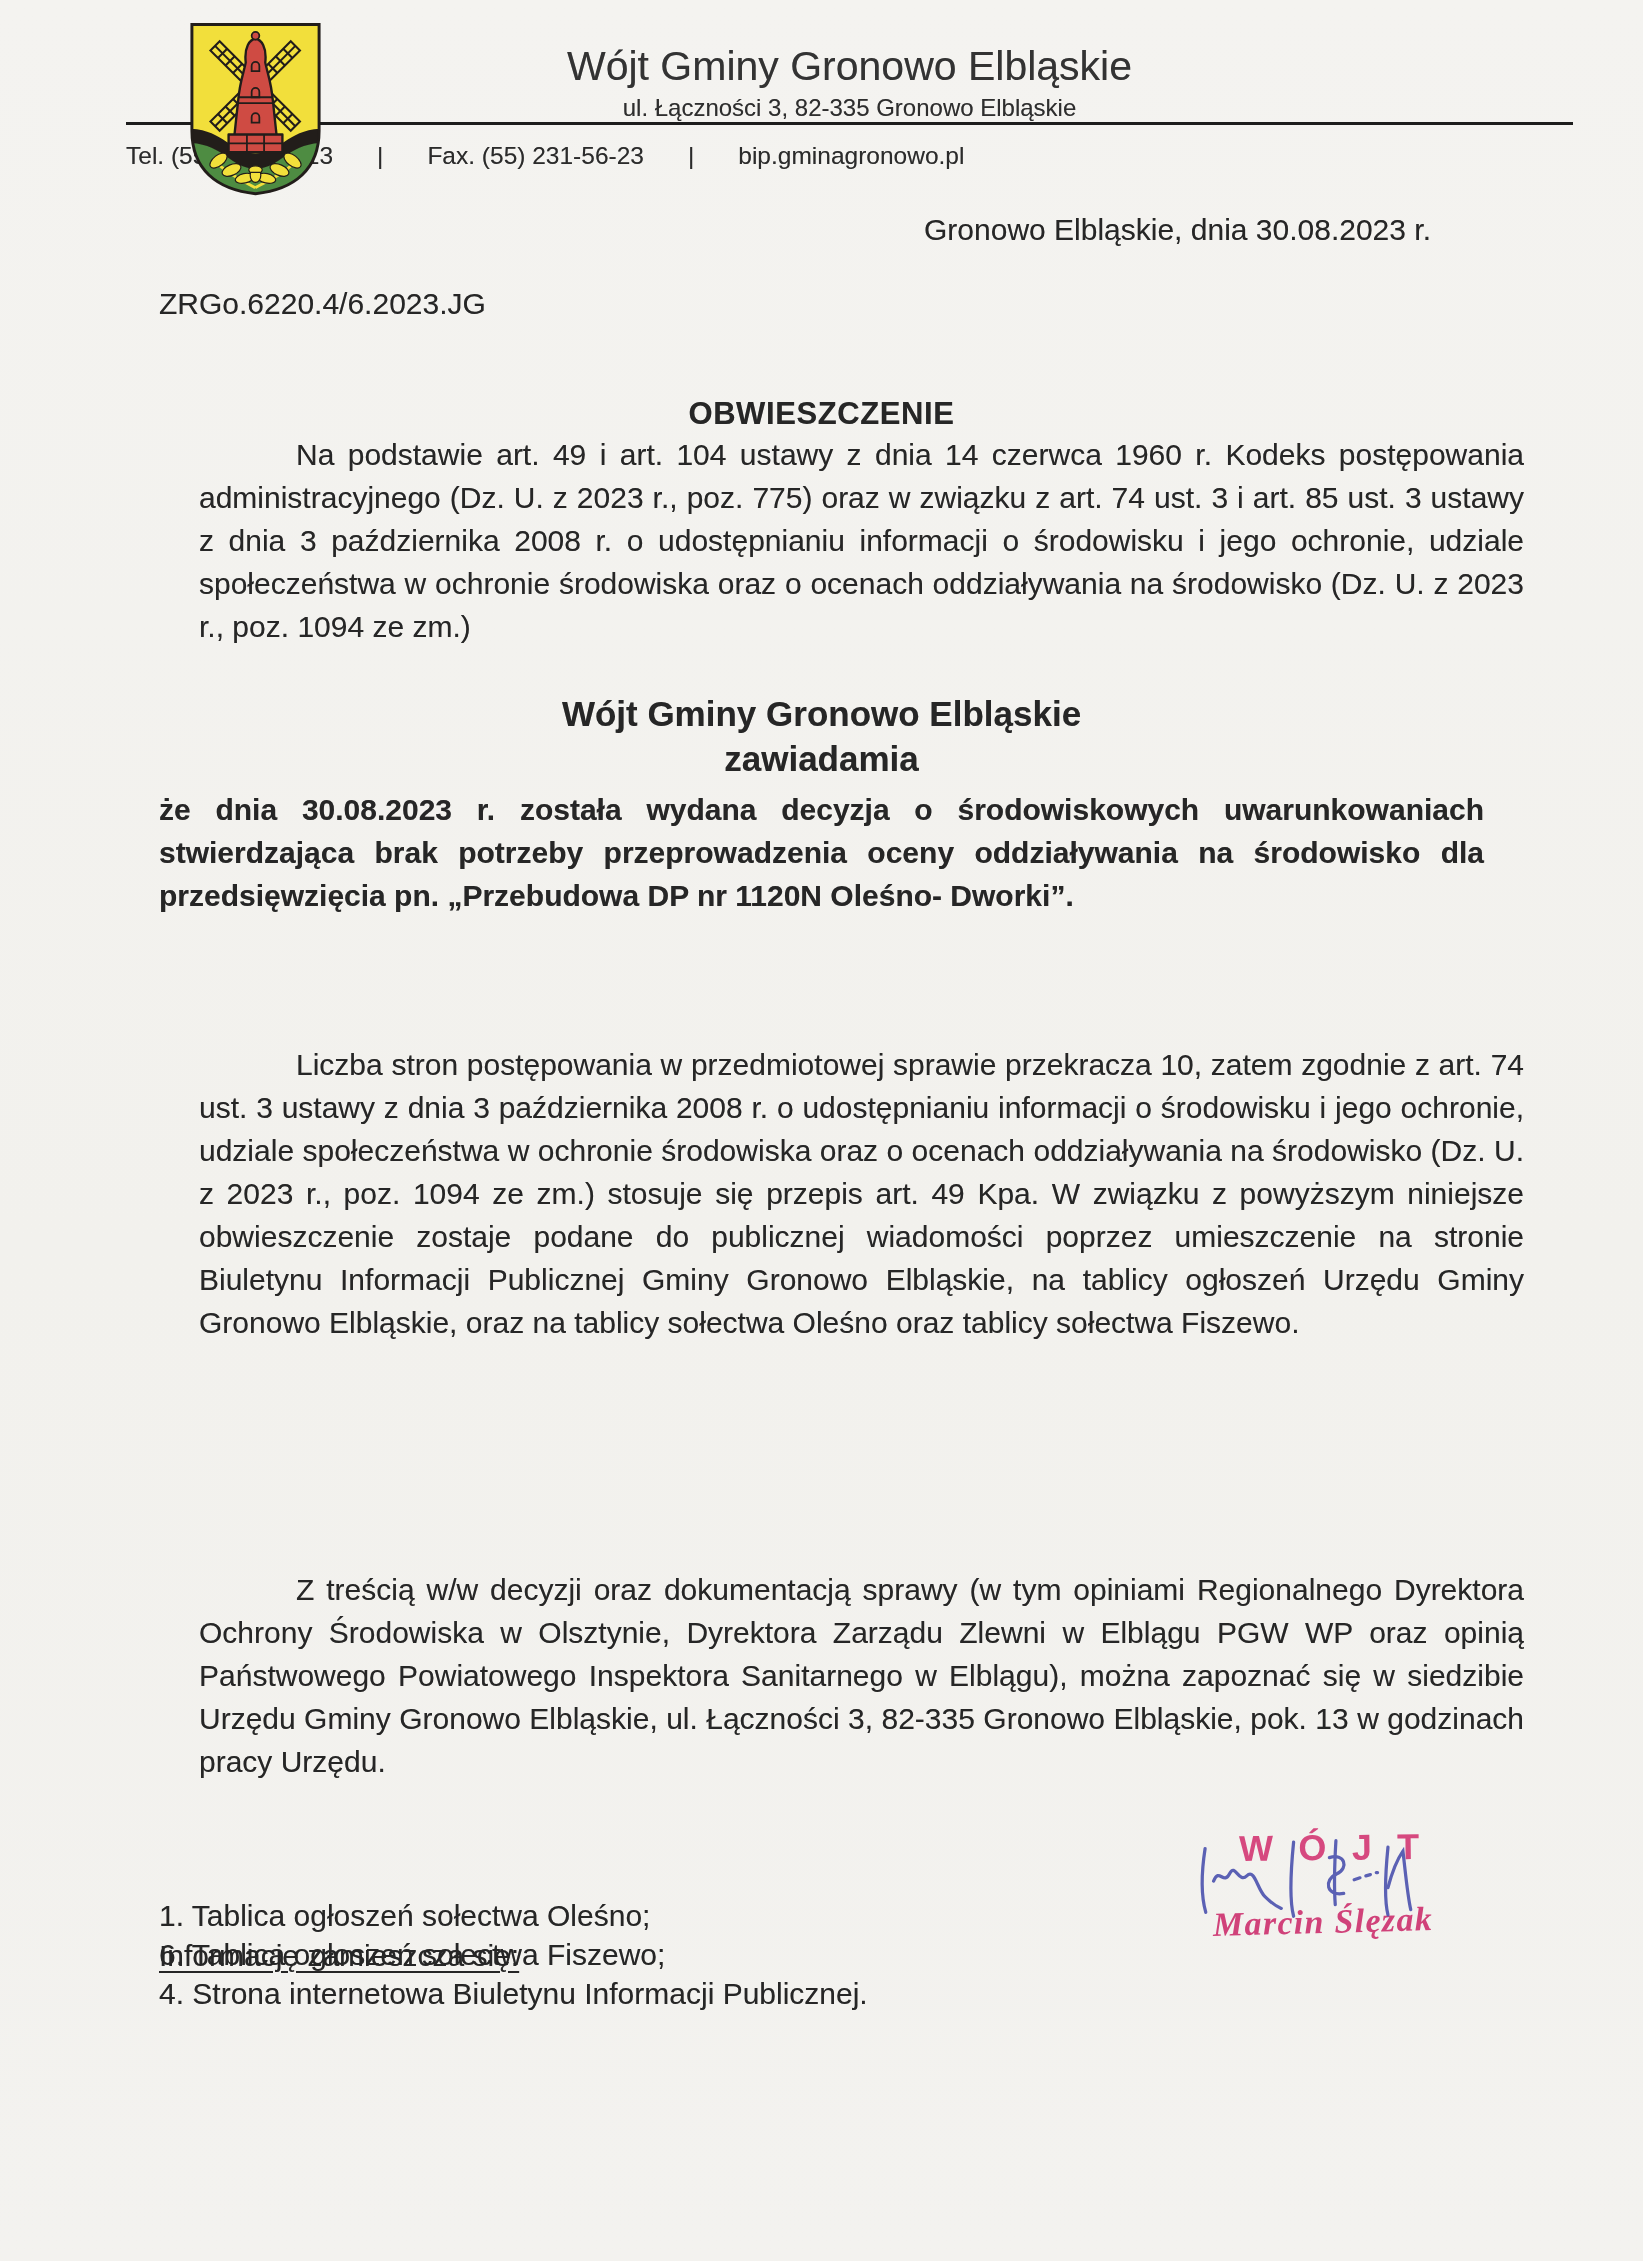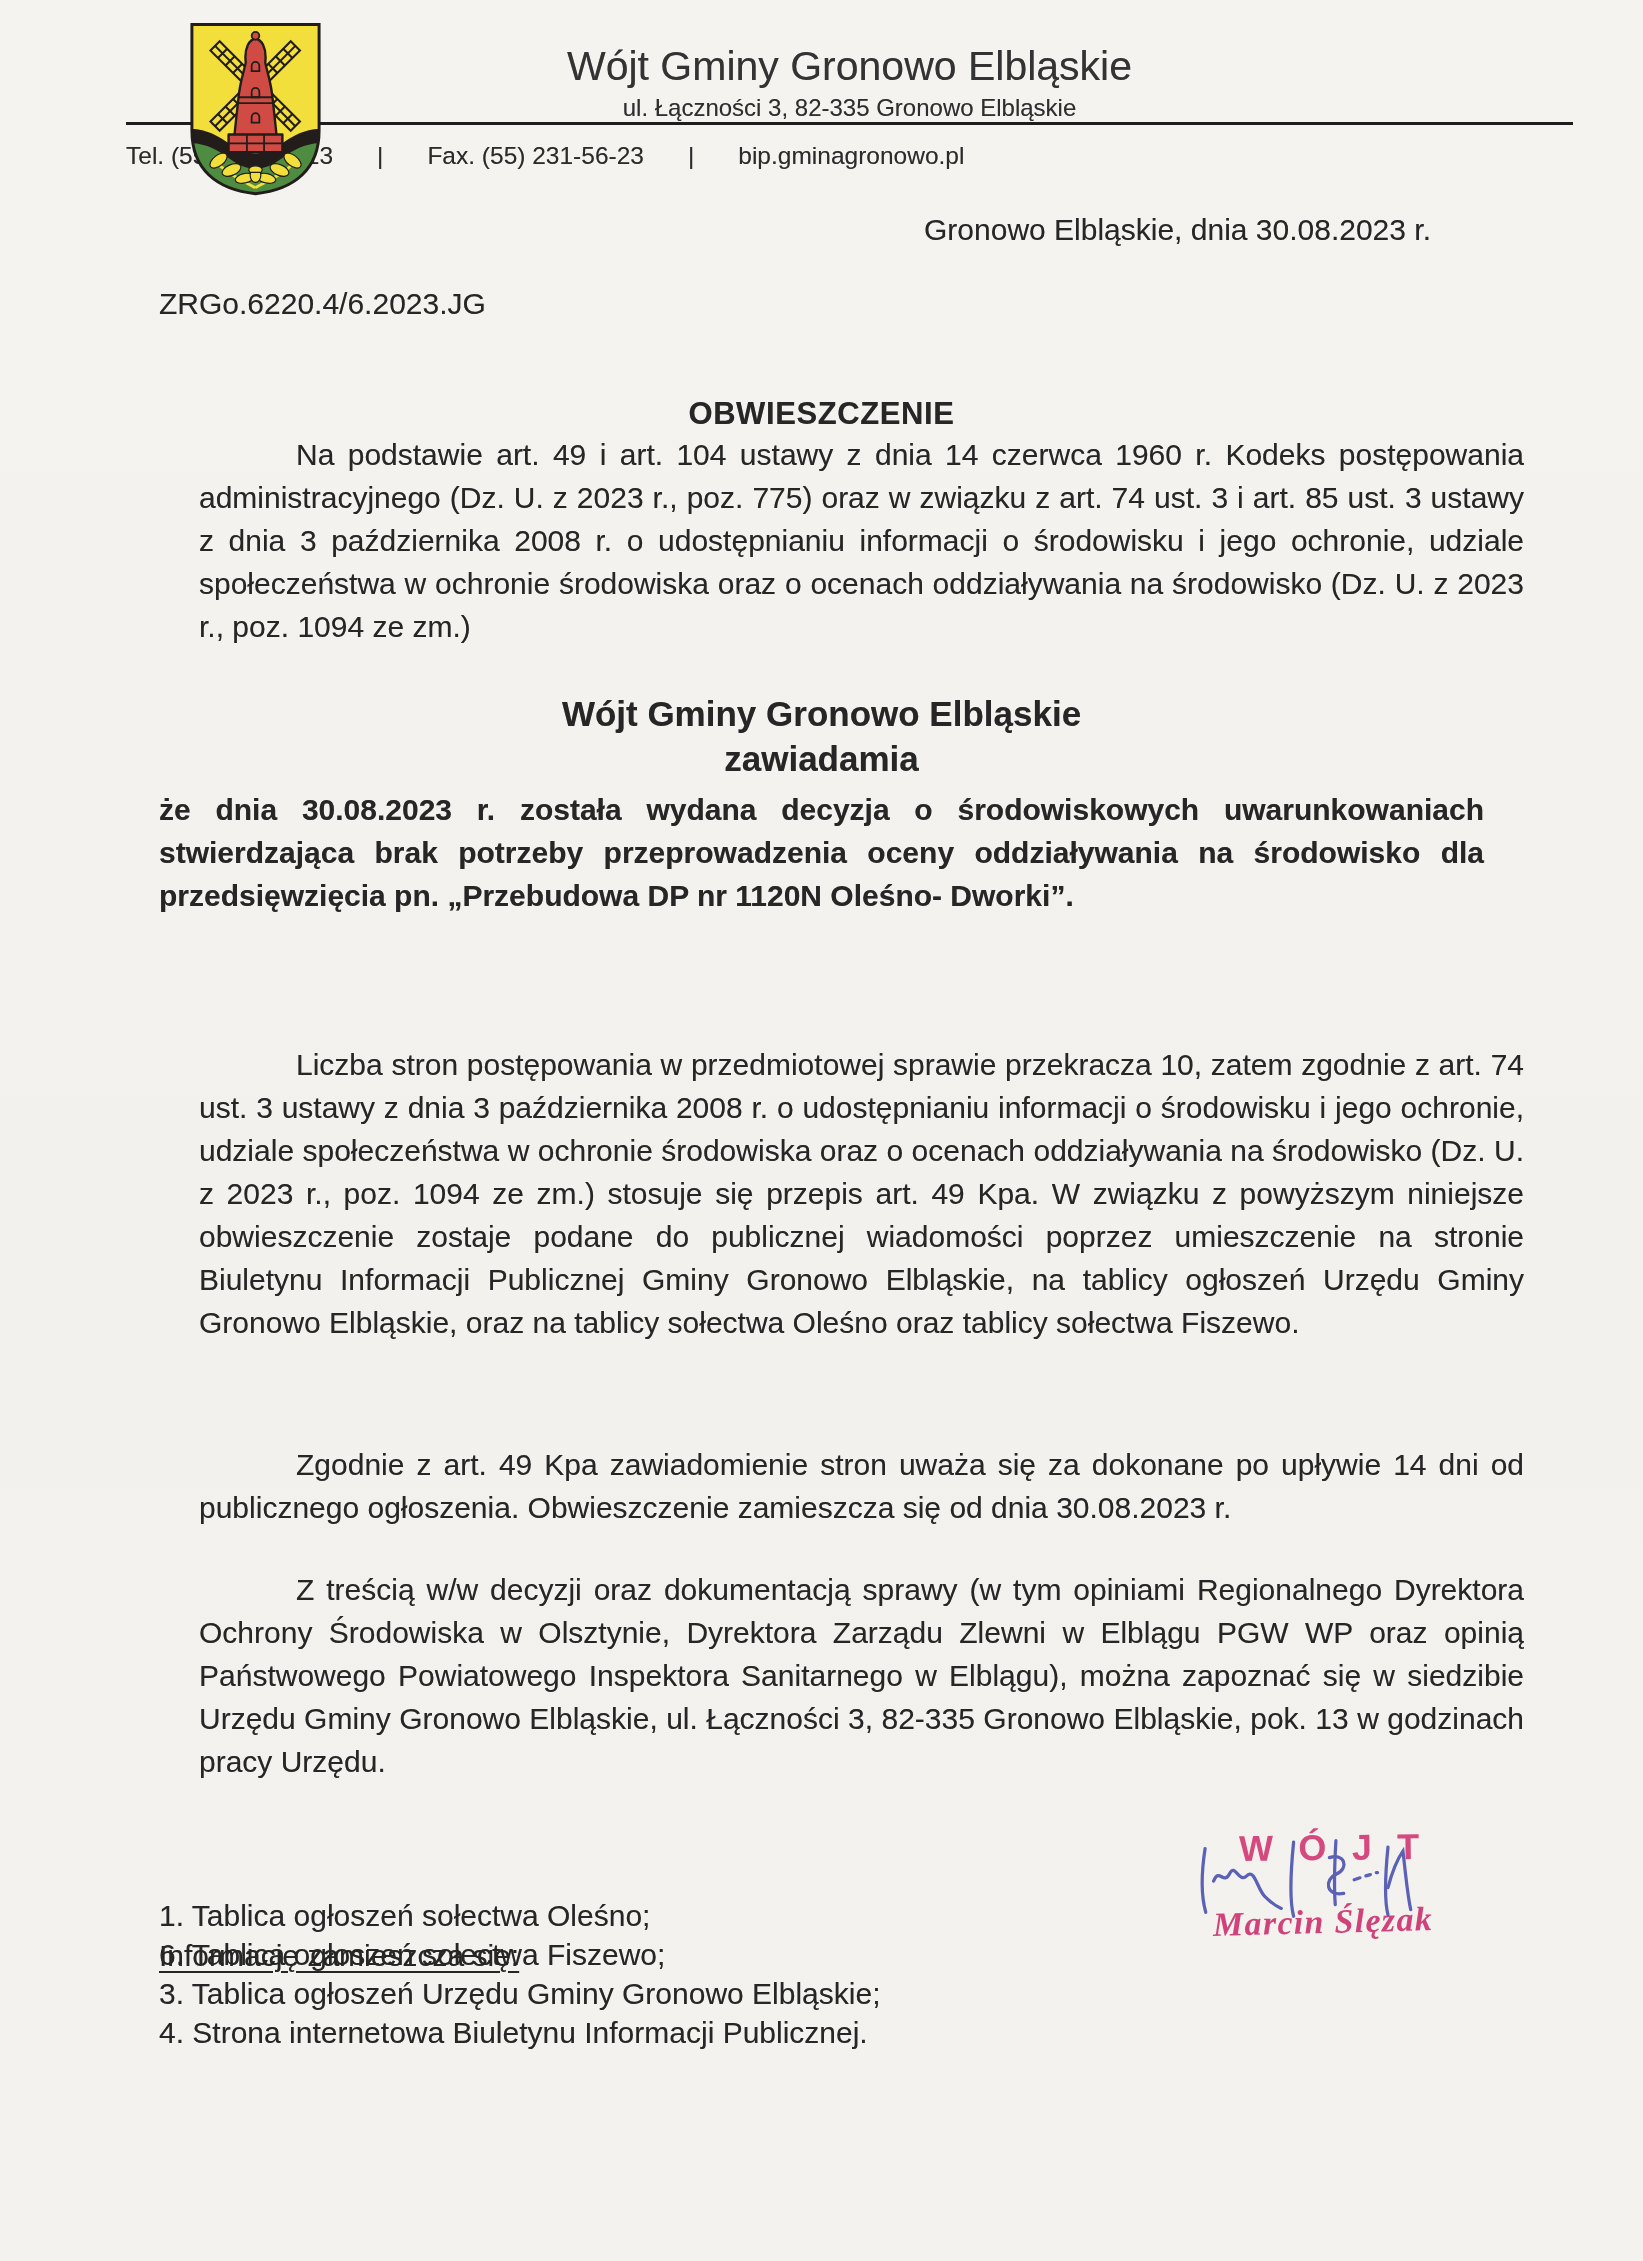--- a/index.html
+++ b/index.html
@@ -126,21 +126,20 @@
 
   <div class="subhead">
     <div>Wójt Gminy Gronowo Elbląskie</div>
     <div>zawiadamia</div>
   </div>
 
   <div class="para" id="para2"><span>że dnia 30.08.2023 r. została wydana decyzja o środowiskowych uwarunkowaniach stwierdzająca brak potrzeby przeprowadzenia oceny oddziaływania na środowisko dla przedsięwzięcia pn. </span><strong>„Przebudowa DP nr 1120N Oleśno- Dworki”.</strong></div>
 
   <div class="para indent" id="para3">Liczba stron postępowania w przedmiotowej sprawie przekracza 10, zatem zgodnie z art. 74 ust. 3 ustawy z dnia 3 października 2008 r. o udostępnianiu informacji o środowisku i jego ochronie, udziale społeczeństwa w ochronie środowiska oraz o ocenach oddziaływania na środowisko (Dz. U. z 2023 r., poz. 1094 ze zm.) stosuje się przepis art. 49 Kpa. W związku z powyższym niniejsze obwieszczenie zostaje podane do publicznej wiadomości poprzez umieszczenie na stronie Biuletynu Informacji Publicznej Gminy Gronowo Elbląskie, na tablicy ogłoszeń Urzędu Gminy Gronowo Elbląskie, oraz na tablicy sołectwa Oleśno oraz tablicy sołectwa Fiszewo.</div>
 
-  <div class="para indent" id="para4">Zgodnie z art. 49  Kpa zawiadomienie stron uważa się za dokonane po upływie 14 dni od publicznego ogłoszenia. Obwieszczenie zamieszcza się od dnia 30.08.2023 r.</div>
 
   <div class="para indent" id="para5">Z treścią w/w decyzji oraz dokumentacją sprawy (w tym opiniami Regionalnego Dyrektora Ochrony Środowiska w Olsztynie, Dyrektora Zarządu Zlewni w Elblągu PGW WP oraz opinią Państwowego Powiatowego Inspektora Sanitarnego w Elblągu), można zapoznać się w siedzibie Urzędu Gminy  Gronowo Elbląskie, ul. Łączności 3, 82-335 Gronowo Elbląskie, pok. 13 w godzinach pracy Urzędu.</div>
 
   <div class="stamp-role">W Ó J T</div>
   <svg class="signature-svg" viewBox="0 0 335 125" xmlns="http://www.w3.org/2000/svg" aria-hidden="true">
     <g stroke="#4f55b0" stroke-width="5" fill="none" stroke-linecap="round" opacity="0.92">
       <path d="M14,18 C9,50 7,88 15,116"></path>
       <path d="M27,68 C36,46 42,76 52,56 C60,40 66,72 78,60 C90,48 94,80 106,92 C113,99 122,106 131,110"></path>
       <path d="M150,8 C146,48 143,96 150,122"></path>
       <path d="M205,32 C228,24 236,48 216,57 C196,66 200,92 227,87"></path>
@@ -149,18 +148,17 @@
       <path d="M295,16 C291,56 289,96 295,120"></path>
       <path d="M295,78 C303,48 311,32 318,22 C322,56 325,90 330,112"></path>
     </g>
   </svg>
   <div class="stamp-name">Marcin Ślęzak</div>
 
   <div class="footer-heading">Informację zamieszcza się:</div>
   <div class="footer-list">
     <div>1. Tablica ogłoszeń sołectwa Oleśno;</div>
     <div>6. Tablica ogłoszeń sołectwa Fiszewo;</div>
-    <div>3. Tablica ogłoszeń Urzędu Gminy Gronowo Elbląskie;</div>
     <div>4. Strona internetowa Biuletynu Informacji Publicznej.</div>
   </div>
 
 </div>
 
 
 </body></html>

